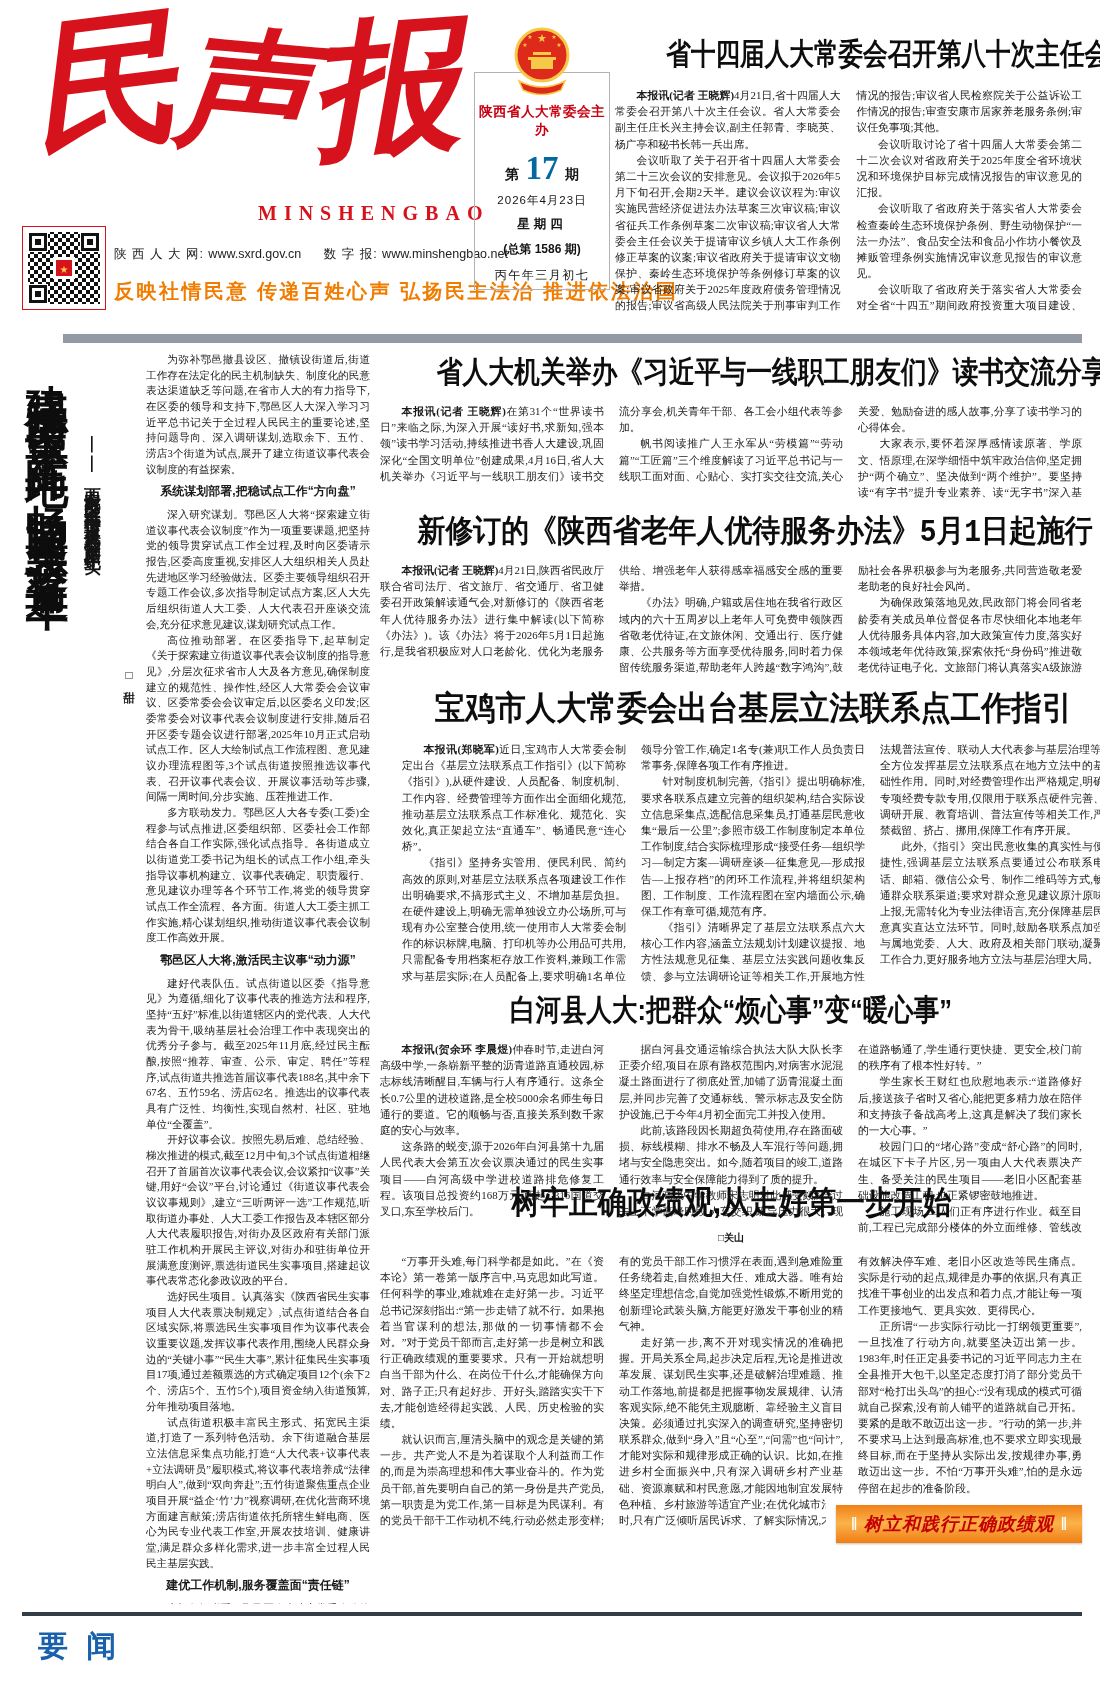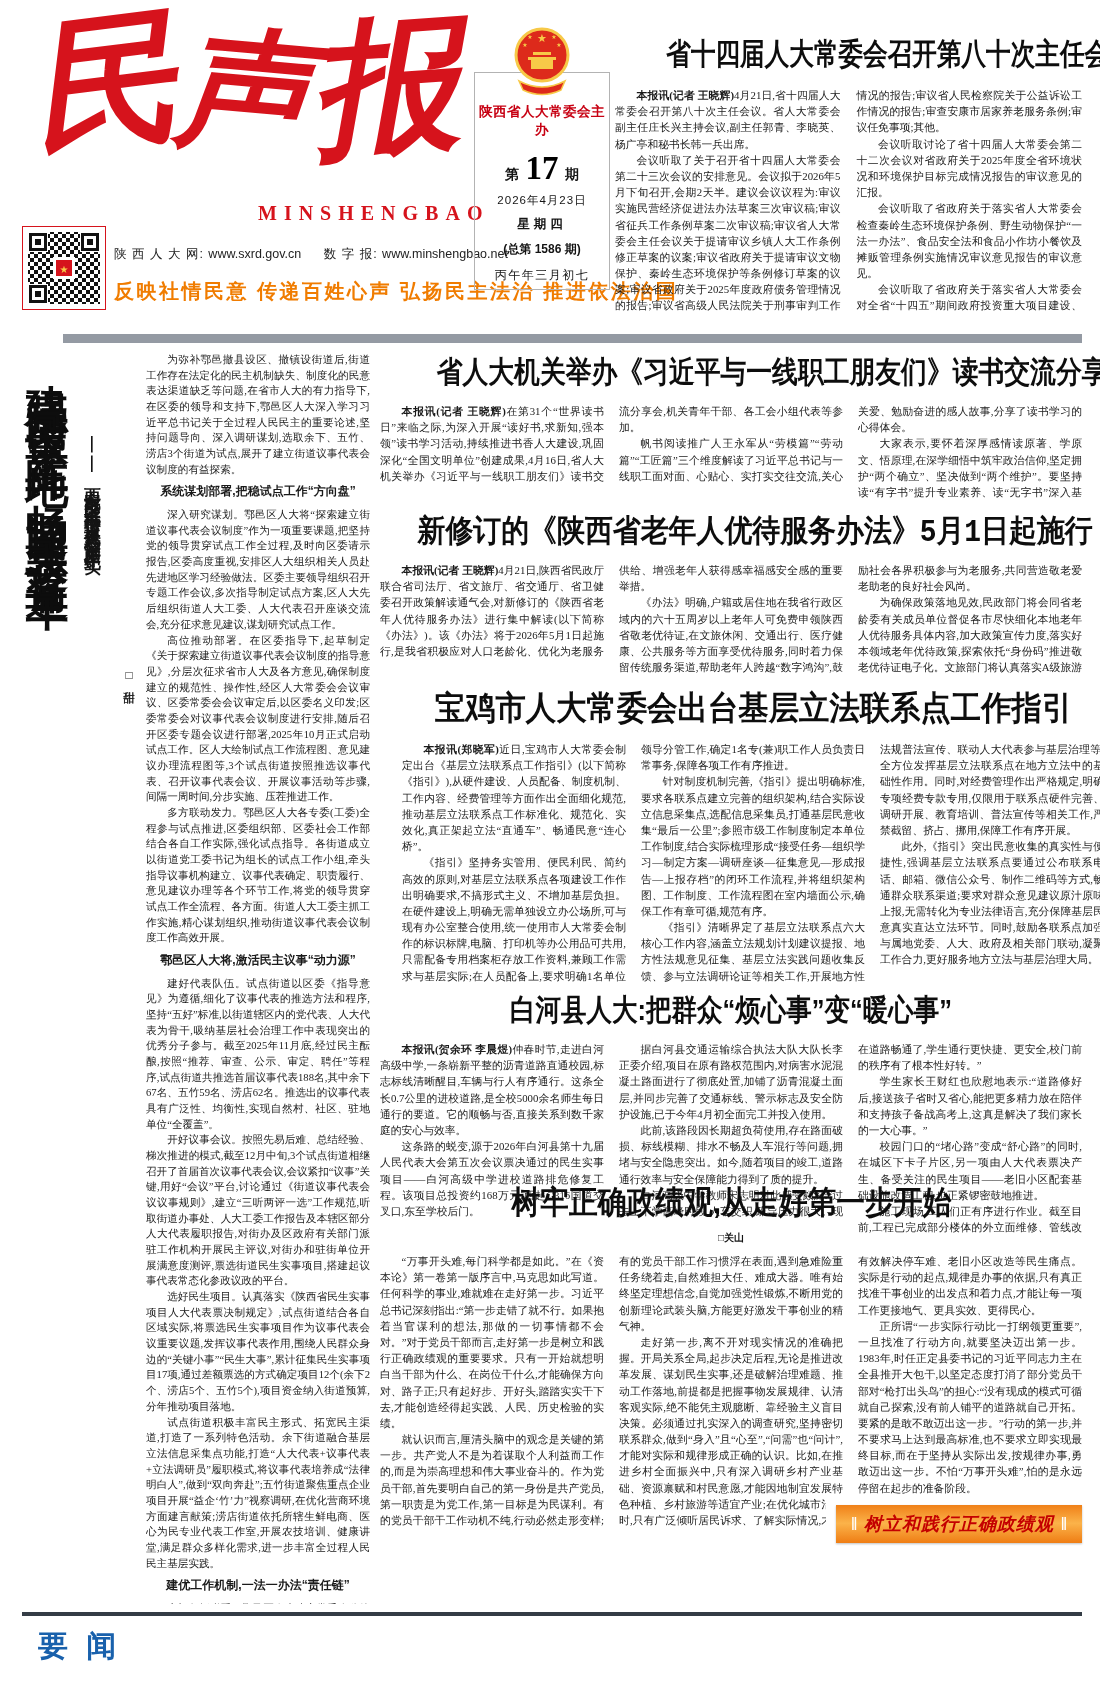--- a/index.html
+++ b/index.html
@@ -22,21 +22,21 @@
         font-family:"Liberation Sans","DejaVu Sans",sans-serif;}
   .qr{left:22px;top:226px;width:84px;height:84px;}
 
   
   .ibox{left:474px;top:72px;width:134px;height:216px;border:1px solid #b3b3b3;text-align:center;
         font-family:"Liberation Sans","DejaVu Sans",sans-serif;}
   .emblem{position:absolute;left:50%;top:-48px;transform:translateX(-50%);}
   .org{margin-top:30px;color:#c70012;font-weight:800;font-size:13.5px;letter-spacing:0.5px;}
   .issue-line{margin-top:12px;line-height:34px;}
   .ip{font-size:14px;font-weight:700;}
-  .inum{font-size:33px;color:#000000;font-weight:900;font-family:"Liberation Serif","DejaVu Serif",serif;padding:0 2px;}
+  .inum{font-size:33px;color:#0369a1;font-weight:900;font-family:"Liberation Serif","DejaVu Serif",serif;padding:0 2px;}
   .idate{margin-top:2px;font-size:11.5px;letter-spacing:1px;}
   .iweek{margin-top:8px;font-size:12.5px;letter-spacing:4px;font-weight:600;}
   .itotal{margin-top:8px;font-size:12px;font-weight:700;}
   .ilunar{margin-top:9px;font-size:12px;letter-spacing:1.5px;}
 
   
   .article{position:absolute;}
   .hl{font-family:"Liberation Sans","DejaVu Sans",sans-serif;font-weight:900;margin:0;
       white-space:nowrap;text-align:center;color:#0d0d0d;}
   .hl > span{display:inline-block;transform:scaleX(var(--sx,.85));transform-origin:center;}
@@ -192,21 +192,21 @@
         <p class="para">为弥补鄠邑撤县设区、撤镇设街道后,街道工作存在法定化的民主机制缺失、制度化的民意表达渠道缺乏等问题,在省市人大的有力指导下,在区委的领导和支持下,鄠邑区人大深入学习习近平总书记关于全过程人民民主的重要论述,坚持问题导向、深入调研谋划,选取余下、五竹、涝店3个街道为试点,展开了建立街道议事代表会议制度的有益探索。</p>
         <h4 class="subhead">系统谋划部署,把稳试点工作“方向盘”</h4>
         <p class="para">深入研究谋划。鄠邑区人大将“探索建立街道议事代表会议制度”作为一项重要课题,把坚持党的领导贯穿试点工作全过程,及时向区委请示报告,区委高度重视,安排区人大组织相关人员赴先进地区学习经验做法。区委主要领导组织召开专题工作会议,多次指导制定试点方案,区人大先后组织街道人大工委、人大代表召开座谈交流会,充分征求意见建议,谋划研究试点工作。</p>
         <p class="para">高位推动部署。在区委指导下,起草制定《关于探索建立街道议事代表会议制度的指导意见》,分层次征求省市人大及各方意见,确保制度建立的规范性、操作性,经区人大常委会会议审议、区委常委会会议审定后,以区委名义印发;区委常委会对议事代表会议制度进行安排,随后召开区委专题会议进行部署,2025年10月正式启动试点工作。区人大绘制试点工作流程图、意见建议办理流程图等,3个试点街道按照推选议事代表、召开议事代表会议、开展议事活动等步骤,间隔一周时间,分步实施、压茬推进工作。</p>
         <p class="para">多方联动发力。鄠邑区人大各专委(工委)全程参与试点推进,区委组织部、区委社会工作部结合各自工作实际,强化试点指导。各街道成立以街道党工委书记为组长的试点工作小组,牵头指导议事机构建立、议事代表确定、职责履行、意见建议办理等各个环节工作,将党的领导贯穿试点工作全流程、各方面。街道人大工委主抓工作实施,精心谋划组织,推动街道议事代表会议制度工作高效开展。</p>
         <h4 class="subhead">鄠邑区人大将,激活民主议事“动力源”</h4>
         <p class="para">建好代表队伍。试点街道以区委《指导意见》为遵循,细化了议事代表的推选方法和程序,坚持“五好”标准,以街道辖区内的党代表、人大代表为骨干,吸纳基层社会治理工作中表现突出的优秀分子参与。截至2025年11月底,经过民主酝酿,按照“推荐、审查、公示、审定、聘任”等程序,试点街道共推选首届议事代表188名,其中余下67名、五竹59名、涝店62名。推选出的议事代表具有广泛性、均衡性,实现自然村、社区、驻地单位“全覆盖”。</p>
         <p class="para">开好议事会议。按照先易后难、总结经验、梯次推进的模式,截至12月中旬,3个试点街道相继召开了首届首次议事代表会议,会议紧扣“议事”关键,用好“会议”平台,讨论通过《街道议事代表会议议事规则》,建立“三听两评一选”工作规范,听取街道办事处、人大工委工作报告及本辖区部分人大代表履职报告,对街办及区政府有关部门派驻工作机构开展民主评议,对街办和驻街单位开展满意度测评,票选街道民生实事项目,搭建起议事代表常态化参政议政的平台。</p>
         <p class="para">选好民生项目。认真落实《陕西省民生实事项目人大代表票决制规定》,试点街道结合各自区域实际,将票选民生实事项目作为议事代表会议重要议题,发挥议事代表作用,围绕人民群众身边的“关键小事”“民生大事”,累计征集民生实事项目17项,通过差额票选的方式确定项目12个(余下2个、涝店5个、五竹5个),项目资金纳入街道预算,分年推动项目落地。</p>
         <p class="para">试点街道积极丰富民主形式、拓宽民主渠道,打造了一系列特色活动。余下街道融合基层立法信息采集点功能,打造“人大代表+议事代表+立法调研员”履职模式,将议事代表培养成“法律明白人”,做到“双向奔赴”;五竹街道聚焦重点企业项目开展“益企‘竹’力”视察调研,在优化营商环境方面建言献策;涝店街道依托所辖生鲜电商、医心为民专业代表工作室,开展农技培训、健康讲堂,满足群众多样化需求,进一步丰富全过程人民民主基层实践。</p>
-        <h4 class="subhead">建优工作机制,一法一办法“责任链”</h4>
+        <h4 class="subhead">建优工作机制,服务覆盖面“责任链”</h4>
         <p class="para">密切包抓联系。鄠邑区人大建立常委会分管领导牵头包抓、各委办主任联系机制,通过召开专题座谈会、实地走访调研、查阅工作台账等方式,解读政策、指导业务,重点在议事代表推选、资格审查、会议安排等环节,确保制度建设方向不偏、标准不降。</p>
       </div>
   </section>
 
   <section class="article" id="a2">
     <h2 class="hl"><span style="--sx:.86">省人大机关举办《习近平与一线职工朋友们》读书交流分享会</span></h2>
     <div class="body cols3">
         <p class="para"><b>本报讯(记者 王晓辉)</b>在第31个“世界读书日”来临之际,为深入开展“读好书,求新知,强本领”读书学习活动,持续推进书香人大建设,巩固深化“全国文明单位”创建成果,4月16日,省人大机关举办《习近平与一线职工朋友们》读书交流分享会,机关青年干部、各工会小组代表等参加。</p>
         <p class="para">帆书阅读推广人王永军从“劳模篇”“劳动篇”“工匠篇”三个维度解读了习近平总书记与一线职工面对面、心贴心、实打实交往交流,关心关爱、勉励奋进的感人故事,分享了读书学习的心得体会。</p>
         <p class="para">大家表示,要怀着深厚感情读原著、学原文、悟原理,在深学细悟中筑牢政治信仰,坚定拥护“两个确立”、坚决做到“两个维护”。要坚持读“有字书”提升专业素养、读“无字书”深入基层调查研究,在知行合一中锤炼能力本领。要按照树立和践行正确政绩观学习教育要求,积极担当作为,切实将学习成果转化为工作实效,助力人大工作高质量发展。</p>

